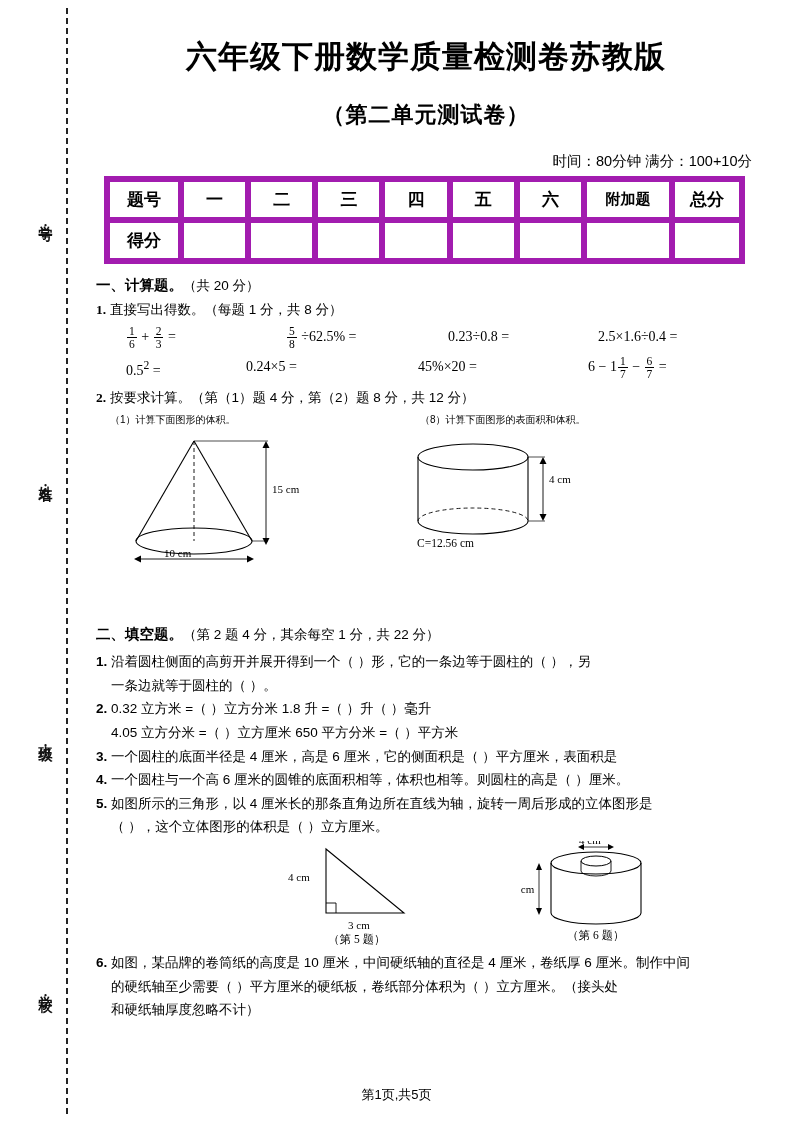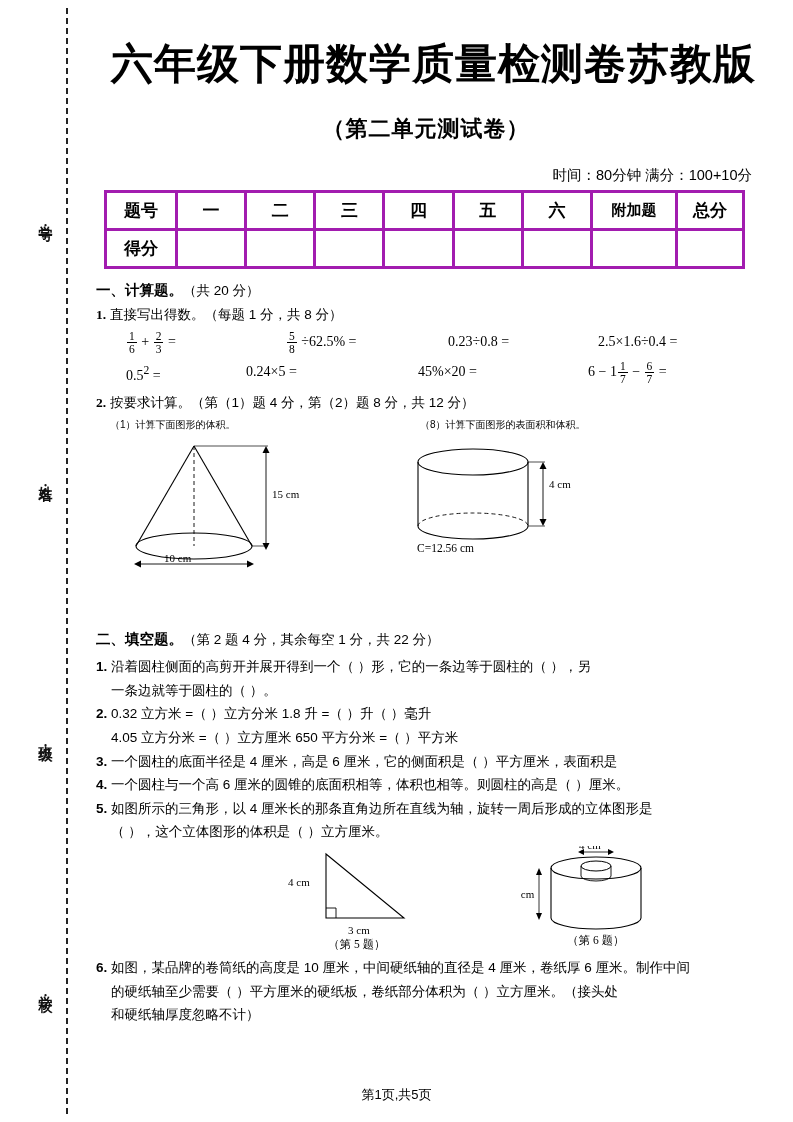--- a/index.html
+++ b/index.html
@@ -50,22 +50,22 @@
 
   .content {
     position: absolute;
     left: 96px;
     top: 0;
     width: 660px;
   }
   h1.title {
     font-family: "Liberation Sans", sans-serif;
     font-weight: bold;
-    font-size: 42px;
-    text-align: right;
+    font-size: 31px;
+    text-align: center;
     margin: 36px 0 0 0;
     letter-spacing: 1px;
   }
   h2.subtitle {
     font-family: "Liberation Sans", sans-serif;
     font-weight: bold;
     font-size: 22px;
     text-align: center;
     margin: 22px 0 0 0;
     letter-spacing: 1px;
@@ -76,21 +76,21 @@
     margin: 22px 4px 5px 0;
     font-family: "Liberation Sans", sans-serif;
   }
   table.score {
     border-collapse: collapse;
     width: 641px;
     margin: 2px 0 0 8px;
     table-layout: fixed;
   }
   table.score td {
-    border: 3px solid #a21caf;
+    border: 6px solid #a21caf;
     height: 33px;
     text-align: center;
     font-size: 17px;
     font-family: "Liberation Sans", sans-serif;
     font-weight: bold;
   }
   table.score td.lbl { width: 66px; }
   table.score td.add { width: 80px; font-size: 15px;}
   table.score td.tot { width: 62px; }
 

